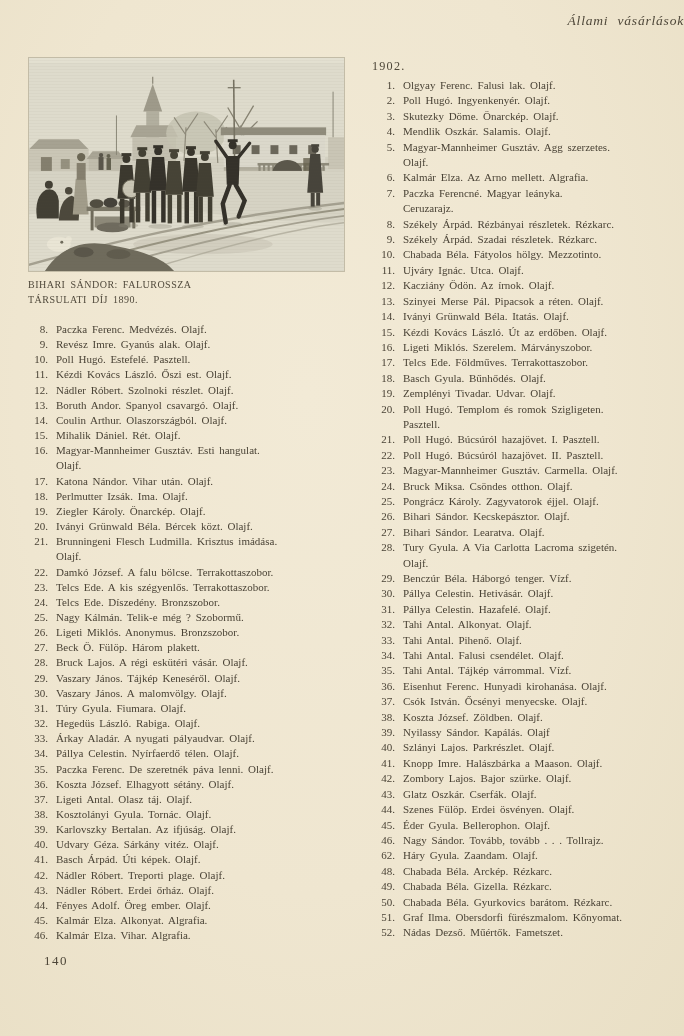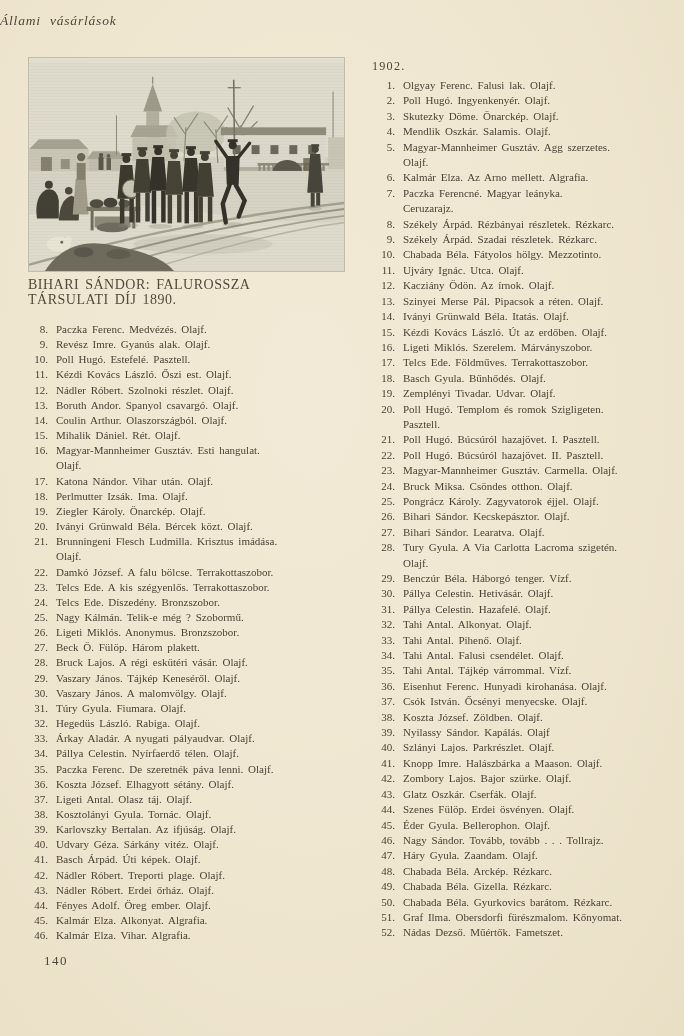--- a/index.html
+++ b/index.html
@@ -6,36 +6,36 @@
   .page{
     position:relative;
     width:684px;height:1036px;
     background:radial-gradient(ellipse at 45% 38%, #f2ead6 0%, #efe6d0 55%, #e9dfc5 100%);
     font-family:"Liberation Serif","DejaVu Serif",serif;
     color:#4a4336;
     overflow:hidden;
   }
   .header{
     position:absolute;top:13px;left:0;width:684px;
-    text-align:left;font-style:italic;font-size:13.5px;
+    text-align:right;font-style:italic;font-size:13.5px;
     letter-spacing:0.8px;word-spacing:5px;color:#4e4739;
   }
   .photo{
     position:absolute;left:28px;top:57px;width:317px;height:215px;
     border:1px solid #c3bca7;box-sizing:border-box;
     background:#d8d5c6;
   }
   .photo svg{display:block;width:100%;height:100%;}
   .photo::after{
     content:"";position:absolute;inset:0;pointer-events:none;
     background:repeating-linear-gradient(0deg, rgba(90,80,60,0.035) 0 1px, transparent 1px 3px);
   }
   .caption{
     position:absolute;left:28px;top:277px;width:330px;
-    font-size:14px;line-height:15px;letter-spacing:0.5px;word-spacing:2px;
+    font-size:10px;line-height:15px;letter-spacing:0.5px;word-spacing:2px;
     color:#514a3c;
   }
   .year-heading{
     position:absolute;left:372px;top:59px;width:264px;
     text-align:left;font-size:12.2px;letter-spacing:1.2px;color:#4e4739;
   }
   .list{position:absolute;font-size:11px;}
   .list-left{left:28px;top:322px;width:326px;line-height:15.15px;}
   .list-right{left:375px;top:78px;width:299px;line-height:15.4px;}
   .entry{display:flex;align-items:flex-start;}
@@ -555,21 +555,21 @@
       </div>
       <div class="entry">
         <span class="num">45.</span>
         <span class="txt">Éder Gyula. Bellerophon. Olajf.</span>
       </div>
       <div class="entry">
         <span class="num">46.</span>
         <span class="txt">Nagy Sándor. Tovább, tovább . . . Tollrajz.</span>
       </div>
       <div class="entry">
-        <span class="num">47.</span>
+        <span class="num">62.</span>
         <span class="txt">Háry Gyula. Zaandam. Olajf.</span>
       </div>
       <div class="entry">
         <span class="num">48.</span>
         <span class="txt">Chabada Béla. Arckép. Rézkarc.</span>
       </div>
       <div class="entry">
         <span class="num">49.</span>
         <span class="txt">Chabada Béla. Gizella. Rézkarc.</span>
       </div>

